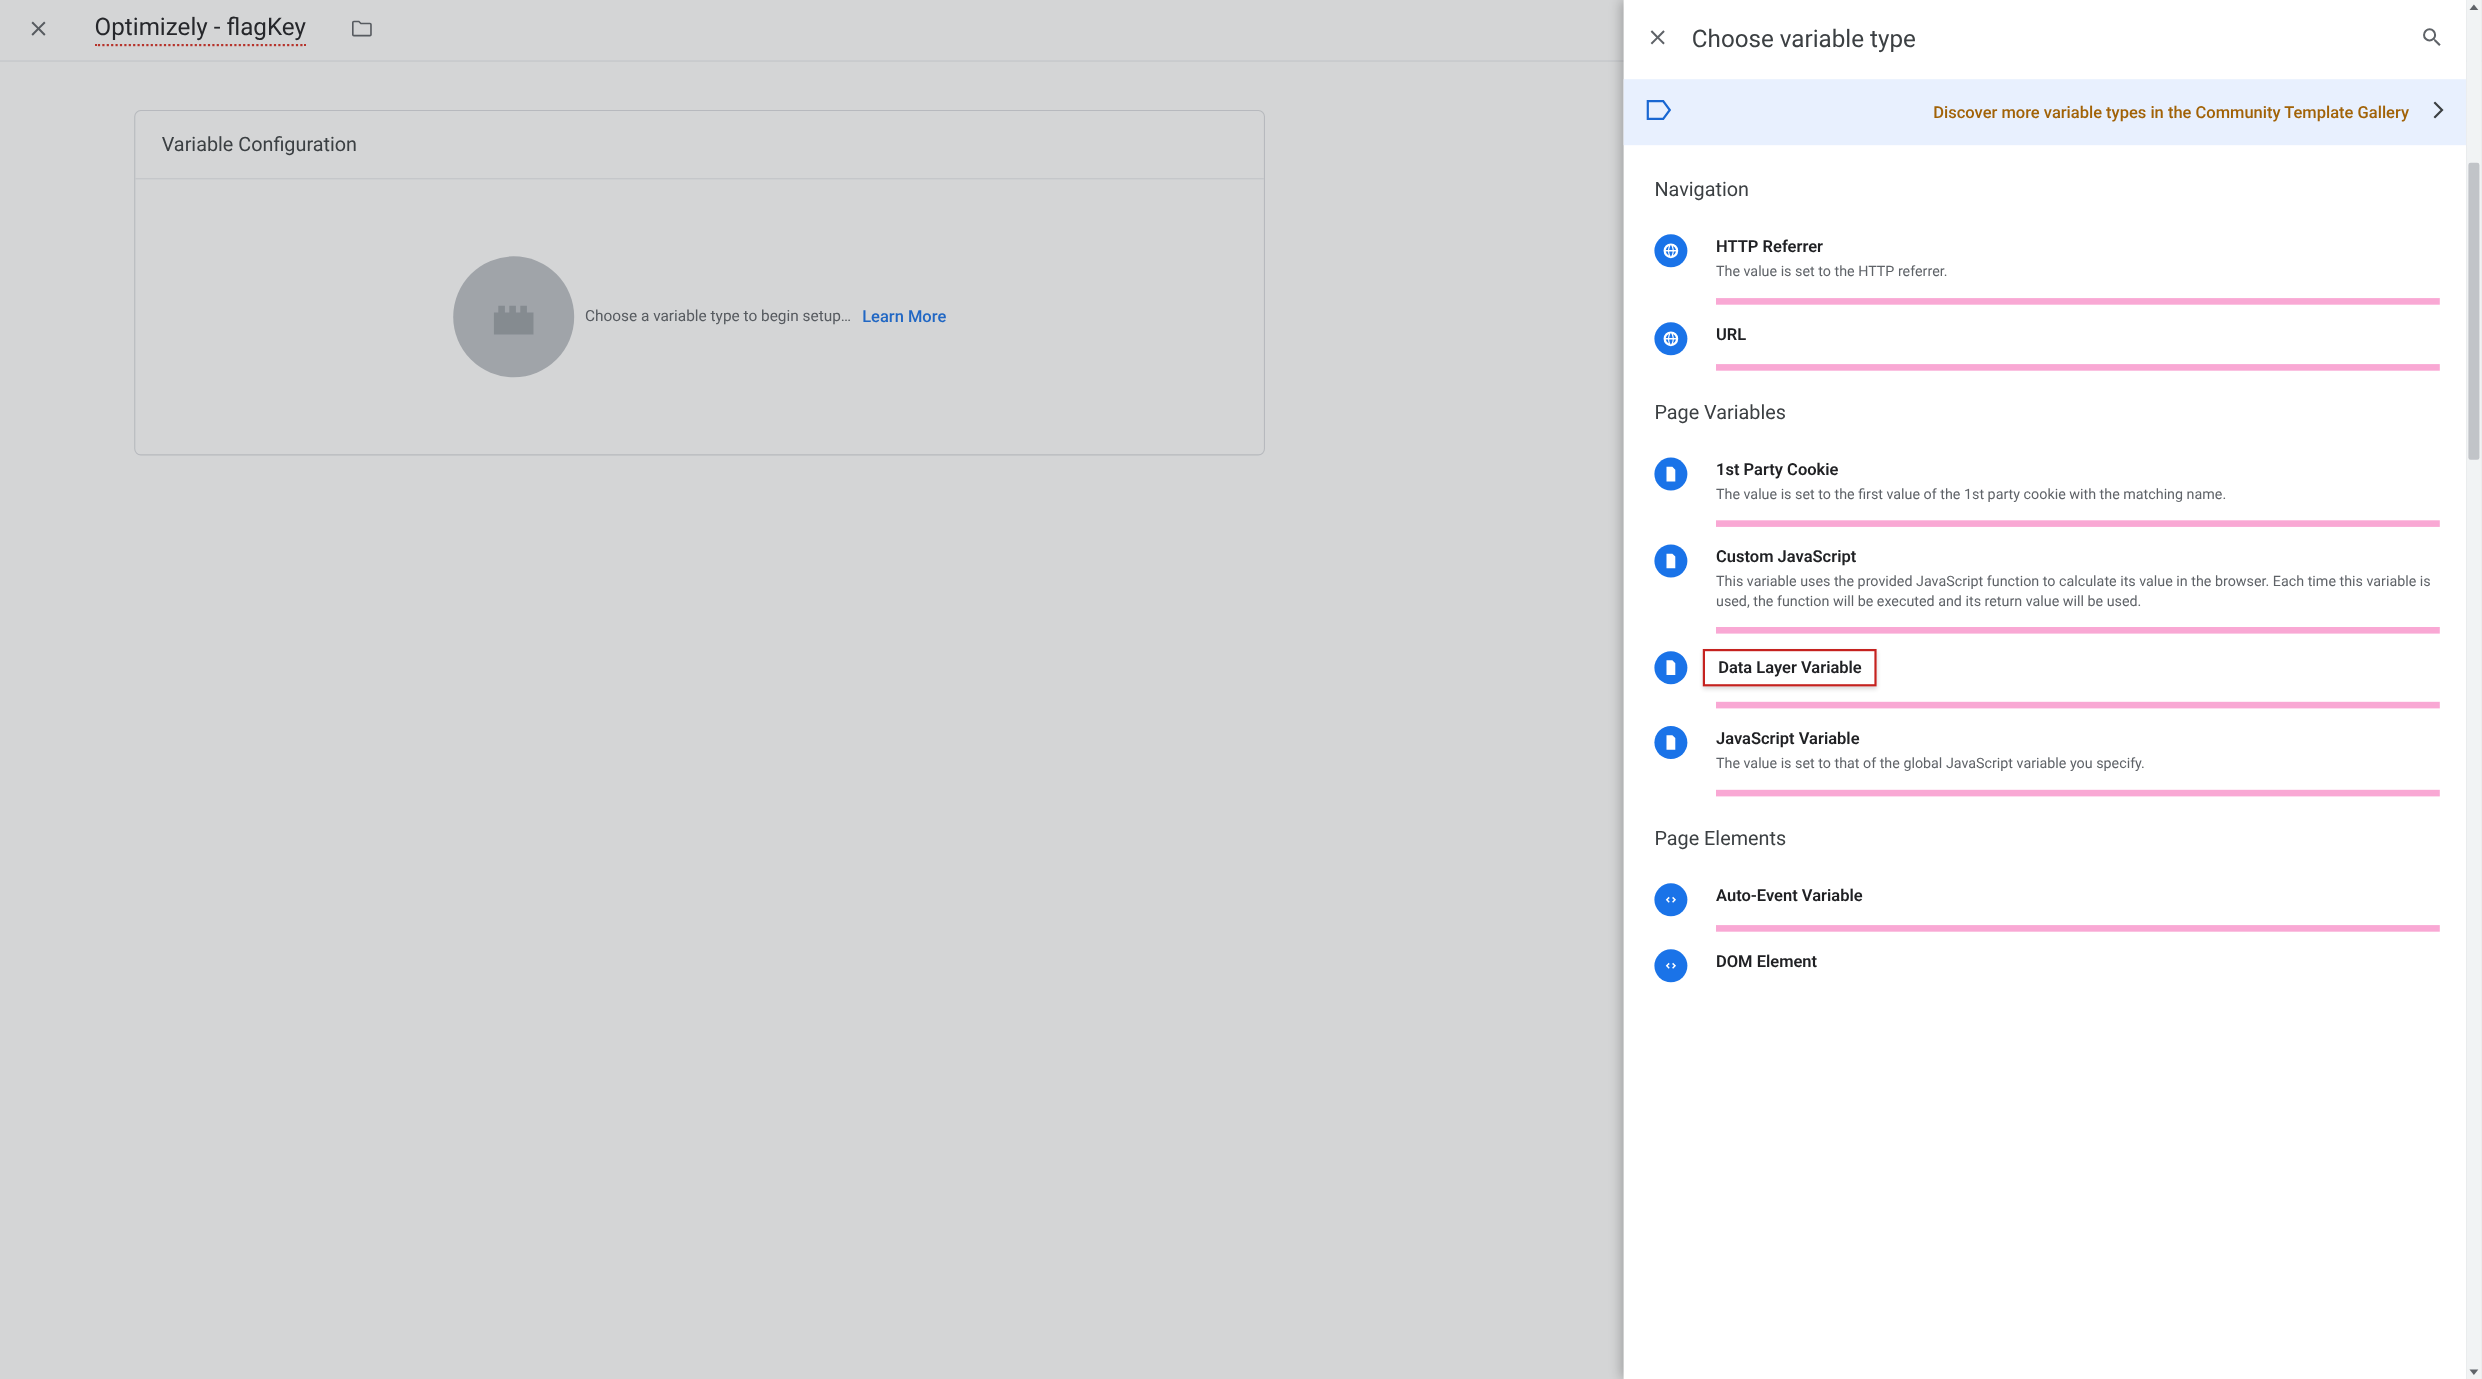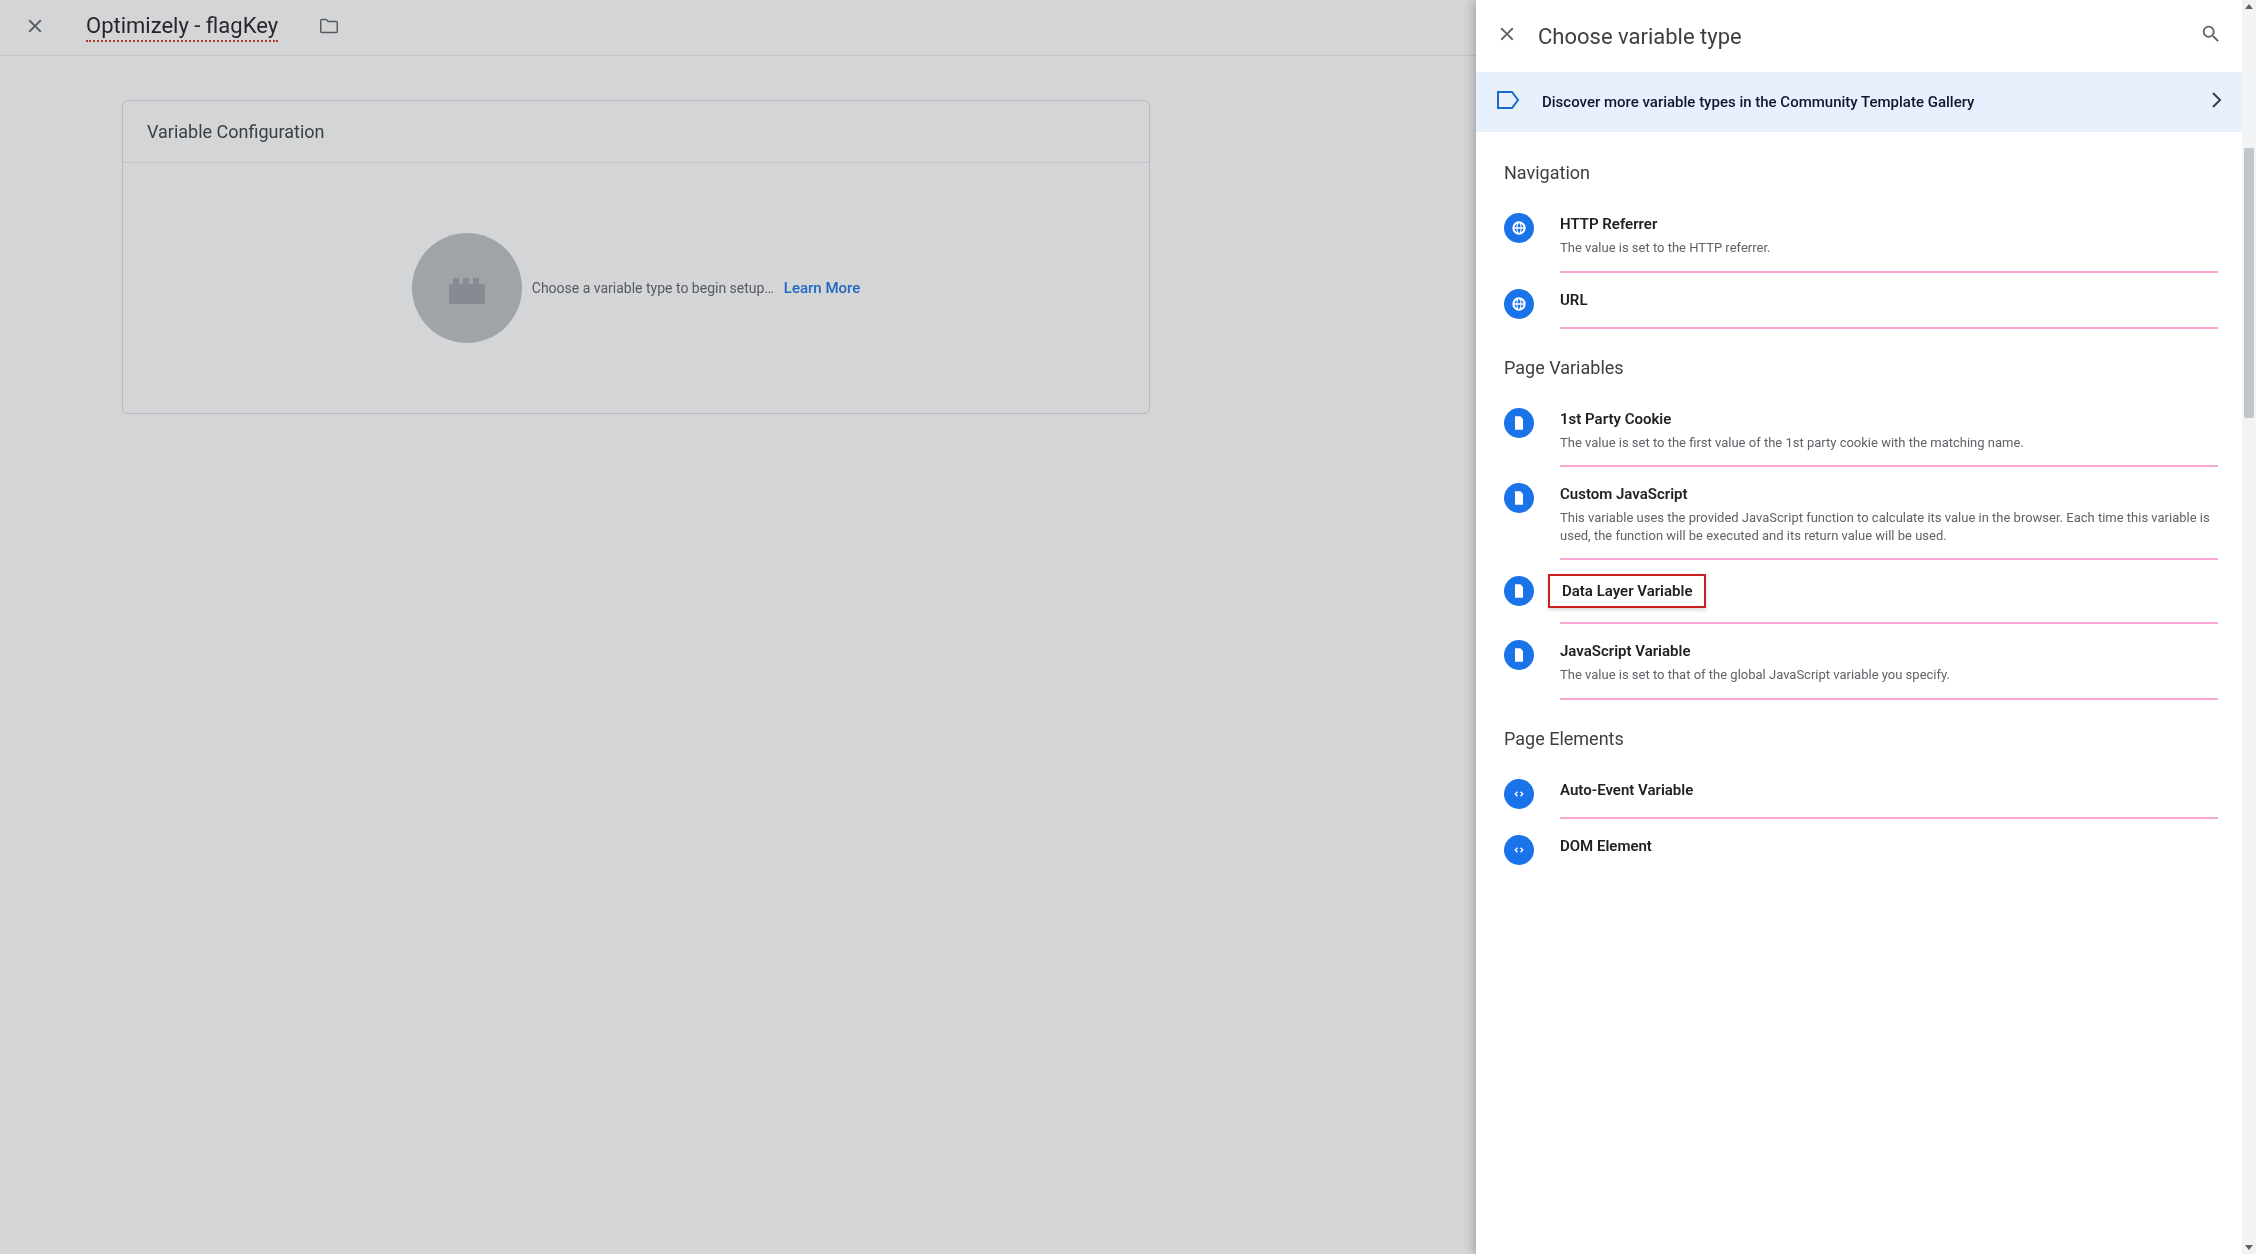--- a/index.html
+++ b/index.html
@@ -81,21 +81,21 @@
   .drawer-header svg { width: 22px; height: 22px; fill: #5f6368; }
 
   .discover-banner {
     background: #e8f0fe;
     display: flex; align-items: center;
     padding: 18px 20px;
     gap: 22px;
     cursor: pointer;
   }
   .discover-banner .label-icon svg { width: 24px; height: 20px; fill: none; stroke: #1967d2; stroke-width: 2; }
-  .discover-banner .discover-text { flex: 1; font-size: 15px; color: #0f172a; font-weight: 500; }
+  .discover-banner .discover-text { flex: 1; font-size: 15px; color: #a16207; font-weight: 500; text-align: right; }
   .discover-banner .chev svg { width: 10px; height: 16px; fill: none; stroke: #3c4043; stroke-width: 2; }
 
   .drawer-scroll {
     flex: 1;
     overflow-y: auto;
     padding: 22px 0 48px 28px;
   }
   .section-title {
     font-size: 18px; color: #3c4043;
     margin: 8px 0 14px 0;
@@ -113,21 +113,21 @@
     width: 30px; height: 30px; border-radius: 50%;
     flex-shrink: 0;
     display: flex; align-items: center; justify-content: center;
     margin-top: 2px;
   }
   .item-icon svg { width: 16px; height: 16px; fill: #fff; }
   .ic-globe { background: #1a73e8; }
   .ic-page  { background: #1a73e8; }
   .ic-code  { background: #1a73e8; }
 
-  .item-body { flex: 1; border-bottom: 2px solid #f9a8d4; padding-bottom: 14px; }
+  .item-body { flex: 1; border-bottom: 6px solid #f9a8d4; padding-bottom: 14px; }
   .item-title { font-size: 15px; font-weight: 600; color: #202124; display: inline-block; padding: 4px 8px; margin-left: -8px;}
   .item-desc  { font-size: 13px; color: #5f6368; margin-top: 2px; line-height: 1.35; }
 
   .highlighted {
     border: 2px solid #c5221f;
     box-shadow: 0 2px 4px rgba(0,0,0,0.15);
     background: #fff;
     padding: 6px 12px !important;
     margin-left: -12px !important;
   }

